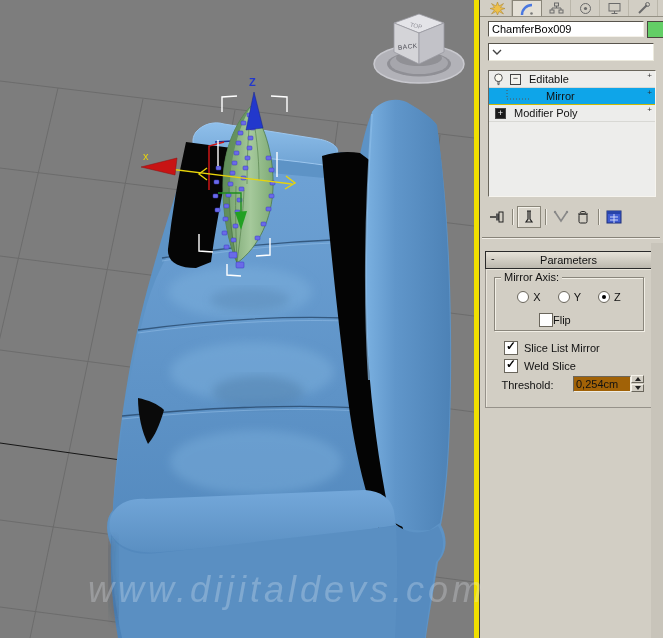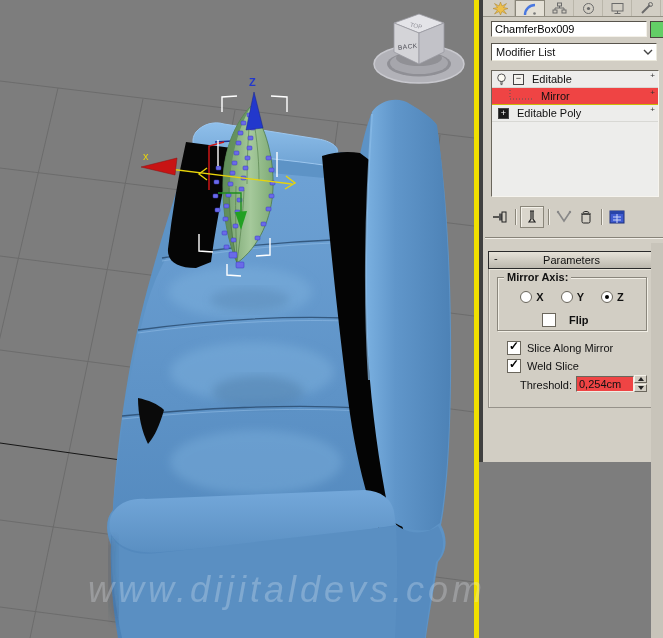--- a/index.html
+++ b/index.html
@@ -7,22 +7,22 @@
     font-family:"Liberation Sans",sans-serif;font-size:11px;color:#111;
     background:#7d7d7d;}
   
   .viewport{position:absolute;left:0;top:0;width:474px;height:638px;}
   .active-border{position:absolute;left:474px;top:0;width:5px;height:638px;background:#f0e000;}
   .watermark{position:absolute;left:88px;top:569px;width:560px;
     font-family:Liberation Sans, sans-serif;font-style:italic;font-size:36px;
     color:rgba(238,243,250,0.26);letter-spacing:4px;pointer-events:none;z-index:40;
     white-space:nowrap;}
   
-  .panel{position:absolute;left:479px;top:0;width:184px;height:462px;
-    background:#d2cec4;border-left:4px solid #404040;box-sizing:border-box;}
+  .panel{position:absolute;left:479px;top:0;width:184px;height:638px;
+    background:#d2cec4;border-left:1px solid #404040;box-sizing:border-box;}
   .tabs{position:absolute;left:0;top:0;width:184px;height:16px;overflow:hidden;
     border-bottom:1px solid #949084;display:flex;padding-left:3px;}
   .tab{width:28px;height:16px;display:flex;align-items:flex-end;justify-content:center;
     border-right:1px solid #bab6aa;}
   .tab svg{margin-bottom:1px;}
   .tab.active{background:#e4e0d6;border:1px solid #8a867a;border-bottom:none;}
   .namerow-input{position:absolute;left:8px;top:21px;width:148px;height:14px;
     border:1px solid #58544c;border-right-color:#f4f1e9;border-bottom-color:#f4f1e9;
     background:#fff;font:11px "Liberation Sans",sans-serif;padding:0 3px;}
   .swatch{position:absolute;left:167px;top:21px;width:15px;height:15px;
@@ -30,52 +30,52 @@
   .combo{position:absolute;left:8px;top:43px;width:166px;height:18px;background:#fff;
     border:1px solid #58544c;border-right-color:#eceade;border-bottom-color:#eceade;
     box-sizing:border-box;display:flex;align-items:center;}
   .combo-label{flex:1;padding-left:4px;}
   .combo-arrow{width:16px;display:flex;justify-content:center;}
   .stack{position:absolute;left:8px;top:70px;width:168px;height:127px;background:#ededeb;
     border:1px solid #6a665c;border-right-color:#f6f4ee;border-bottom-color:#f6f4ee;
     box-sizing:border-box;}
   .srow{position:relative;height:16px;display:flex;align-items:center;border-bottom:1px solid #d8d8d4;}
   .srow .lbl{padding-left:4px;}
-  .srow.sel{background:#ef4444;border-bottom:1px solid #cbb908;}
+  .srow.sel{background:#0ea5e9;border-bottom:1px solid #cbb908;gap:8px;}
   .ebox{display:inline-block;width:9px;height:9px;border:1px solid #444;background:#f4f3ee;
     font-size:9px;line-height:7px;text-align:center;margin:0 4px 0 6px;}
   .ebox.dark{background:#1a1a1a;color:#fff;line-height:8px;}
   .rowmark{position:absolute;right:3px;top:0;font-size:8px;color:#333;}
   .branch{margin-left:16px;margin-right:3px;}
   .stacktools{position:absolute;left:0;top:205px;width:184px;height:24px;display:flex;align-items:center;}
   .tool{width:22px;height:20px;display:flex;align-items:center;justify-content:center;}
   .tool.framed{border:1px solid #8a867a;background:#dad6cc;box-shadow:inset 1px 1px 0 #f4f1e9;}
   .tsep{width:1px;height:16px;background:#8a867a;margin:0 4px;box-shadow:1px 0 0 #f2efe8;}
   .divider{position:absolute;left:2px;top:237px;width:178px;height:0;
     border-top:1px solid #88847a;border-bottom:1px solid #f2efe8;}
   .rollout{position:absolute;left:5px;top:251px;width:167px;}
   .rhead{position:relative;height:16px;border:1px solid #2a2a2a;
     background:linear-gradient(#e6e2d8,#bcb8ae);display:flex;align-items:center;justify-content:center;}
   .rminus{position:absolute;left:5px;top:0;}
   .rbody{position:relative;height:138px;border:1px solid #96928a;border-top:none;
     box-shadow:inset 1px 1px 0 #e9e5db;}
   .group{position:absolute;left:8px;top:8px;width:148px;height:52px;
-    border:1px solid #8a867c;box-shadow:inset 1px 1px 0 #f2efe6, 1px 1px 0 #f2efe6;font-weight:bold;}
+    border:1px solid #8a867c;box-shadow:inset 1px 1px 0 #f2efe6, 1px 1px 0 #f2efe6;}
   .legend{position:absolute;left:6px;top:-7px;background:#d2cec4;padding:0 3px;}
   .radios{position:absolute;left:0;top:13px;width:100%;display:flex;justify-content:center;gap:17px;}
   .radio{display:flex;align-items:center;gap:4px;}
   .rcirc{width:10px;height:10px;border-radius:50%;background:#fff;border:1px solid #6a665c;
     display:flex;align-items:center;justify-content:center;}
   .rdot{width:4px;height:4px;border-radius:50%;background:#000;}
-  .flip{position:absolute;left:44px;top:35px;display:flex;align-items:center;gap:13px;}
+  .flip{position:absolute;left:44px;top:35px;display:flex;align-items:center;gap:0;}
   .cbox{position:relative;width:12px;height:12px;background:#fff;border:1px solid #6a665c;}
   .cbox .ck{position:absolute;left:1px;top:-3px;font-size:12px;font-weight:bold;color:#000;}
   .checkrow{position:absolute;display:flex;align-items:center;gap:6px;}
-  .thr-label{position:absolute;left:0;top:110px;width:83px;text-align:right;}
-  .thr-field{position:absolute;left:87px;top:107px;width:52px;height:14px;background:#ef4444;
+  .thr-label{position:absolute;left:0;top:110px;width:83px;text-align:center;}
+  .thr-field{position:absolute;left:87px;top:107px;width:52px;height:14px;background:#a16207;
     border:1px solid #6a665c;border-right-color:#f0ede4;border-bottom-color:#f0ede4;
     padding:0 2px;line-height:14px;}
   .spinner{position:absolute;left:145px;top:106px;width:13px;height:17px;display:flex;flex-direction:column;gap:1px;}
   .spin{height:8px;background:#d2cec4;border:1px solid #6a665c;border-top-color:#f4f1e9;border-left-color:#f4f1e9;
     display:flex;align-items:center;justify-content:center;}
   .tri-up{width:0;height:0;border-left:3px solid transparent;border-right:3px solid transparent;border-bottom:4px solid #222;}
   .tri-dn{width:0;height:0;border-left:3px solid transparent;border-right:3px solid transparent;border-top:4px solid #222;}
   .gutter{position:absolute;right:0;top:243px;width:12px;height:395px;background:#c8c4ba;}
 </style>
 </head>
@@ -289,21 +289,20 @@
           <line x1="3" y1="11" x2="11" y2="3" stroke="#6a6a6a" stroke-width="2"></line>
           <circle cx="11.5" cy="2.5" r="2" fill="none" stroke="#6a6a6a"></circle>
         </svg>
       </div>
     </div>
 
     <input class="namerow-input" readonly="" value="ChamferBox009" style="">
     <div class="swatch"></div>
 
     <div class="combo">
-      <span class="combo-label">Modifier List</span>
       <span class="combo-arrow">
         <svg width="10" height="6" viewBox="0 0 10 6">
             <polyline points="1,1 5,5 9,1" fill="none" stroke="#444" stroke-width="1.4"></polyline>
           </svg>
       </span>
     </div>
 
     <div class="stack">
       <div class="srow">
         <svg width="11" height="13" viewBox="0 0 11 13" style="margin-left:4px;">
@@ -316,21 +315,21 @@
       </div>
       <div class="srow sel">
         <svg class="branch" width="26" height="12" viewBox="0 0 26 12">
           <path d="M2,0 V9 H25" fill="none" stroke="#555" stroke-width="1" stroke-dasharray="1,2"></path>
         </svg>
         <span class="lbl">Mirror</span>
         <span class="rowmark">+</span>
       </div>
       <div class="srow">
         <span class="ebox dark">+</span>
-        <span class="lbl">Editable Poly</span>
+        <span class="lbl">Modifier Poly</span>
         <span class="rowmark">+</span>
       </div>
     </div>
 
     <div class="stacktools">
       <div class="tool" style="margin-left:6px;">
         <svg width="17" height="14" viewBox="0 0 17 14">
           <line x1="1" y1="7" x2="7" y2="7" stroke="#222" stroke-width="1.4"></line>
           <rect x="7" y="3.5" width="3" height="7" fill="#555"></rect>
           <rect x="10" y="2" width="4" height="10" fill="none" stroke="#222"></rect>
@@ -396,21 +395,21 @@
           <label class="flip">
             <span class="cbox"></span>
             <span>Flip</span>
           </label>
         </div>
 
         <label class="checkrow" style="left:18px;top:72px;">
           <span class="cbox">
             <span class="ck">✓</span>
           </span>
-          <span>Slice Along Mirror</span>
+          <span>Slice List Mirror</span>
         </label>
 
         <label class="checkrow" style="left:18px;top:90px;">
           <span class="cbox">
             <span class="ck">✓</span>
           </span>
           <span>Weld Slice</span>
         </label>
 
         <span class="thr-label">Threshold:</span>

